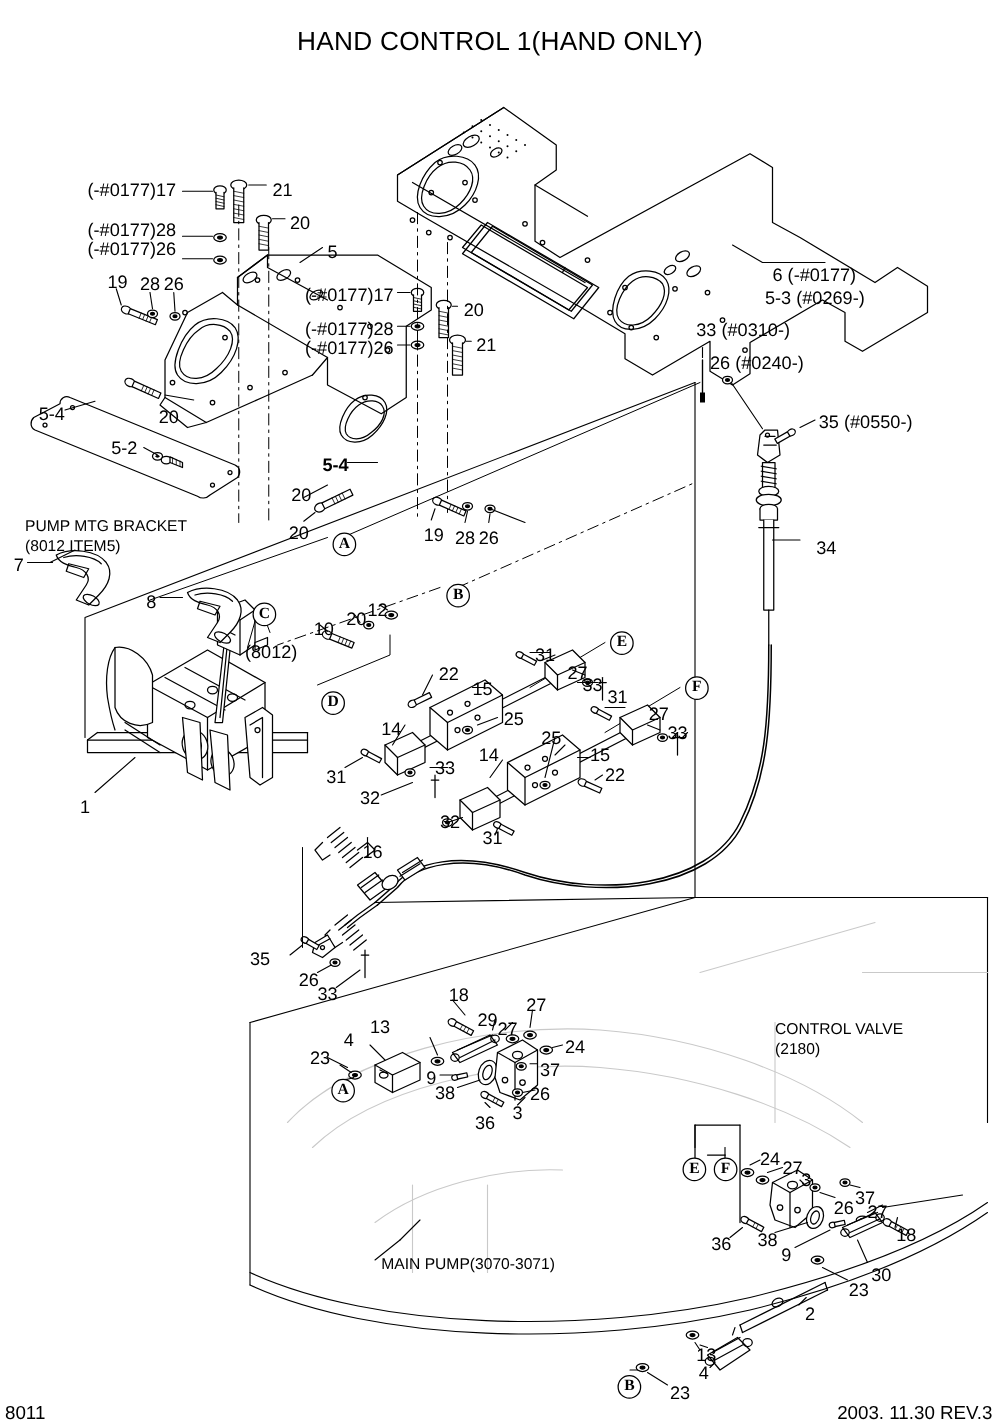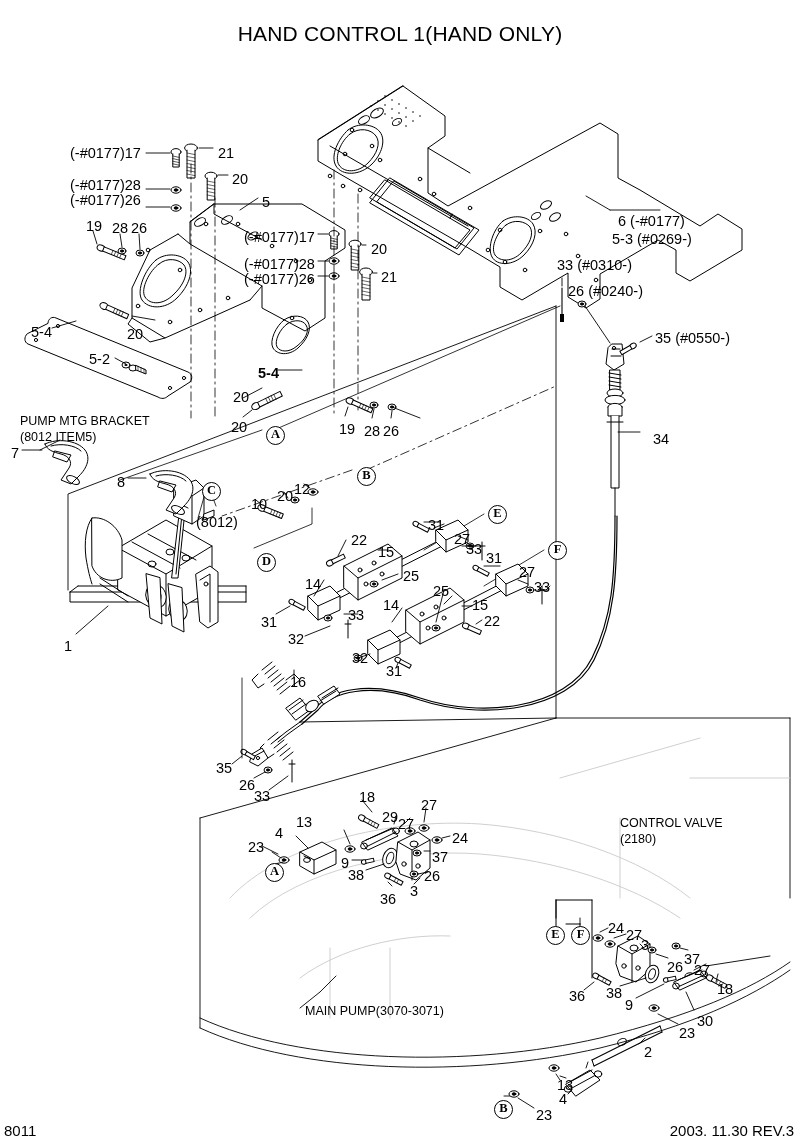--- a/index.html
+++ b/index.html
@@ -893,21 +893,21 @@
       <div class="lbl" style="left: 261px; top: 597px;">31</div>
       <div class="lbl" style="left: 348px; top: 590px;">33</div>
       <div class="lbl" style="left: 288px; top: 614px;">32</div>
       <div class="lbl" style="left: 383px; top: 580px;">14</div>
       <div class="lbl" style="left: 433px; top: 566px;">25</div>
       <div class="lbl" style="left: 472px; top: 580px;">15</div>
       <div class="lbl" style="left: 484px; top: 596px;">22</div>
       <div class="lbl" style="left: 352px; top: 633px;">32</div>
       <div class="lbl" style="left: 386px; top: 646px;">31</div>
       <div class="lbl" style="left: 290px; top: 657px;">16</div>
-      <div class="lbl" style="left: 216px; top: 743px;">35</div>
+      <div class="lbl" style="left: 200px; top: 743px;">35</div>
       <div class="lbl" style="left: 239px; top: 760px;">26</div>
       <div class="lbl" style="left: 254px; top: 771px;">33</div>
       <div class="lbl" style="left: 359px; top: 772px;">18</div>
       <div class="lbl" style="left: 421px; top: 780px;">27</div>
       <div class="lbl" style="left: 382px; top: 792px;">29</div>
       <div class="lbl" style="left: 398px; top: 799px;">27</div>
       <div class="lbl" style="left: 452px; top: 813px;">24</div>
       <div class="lbl" style="left: 296px; top: 797px;">13</div>
       <div class="lbl" style="left: 275px; top: 808px;">4</div>
       <div class="lbl" style="left: 248px; top: 822px;">23</div>

